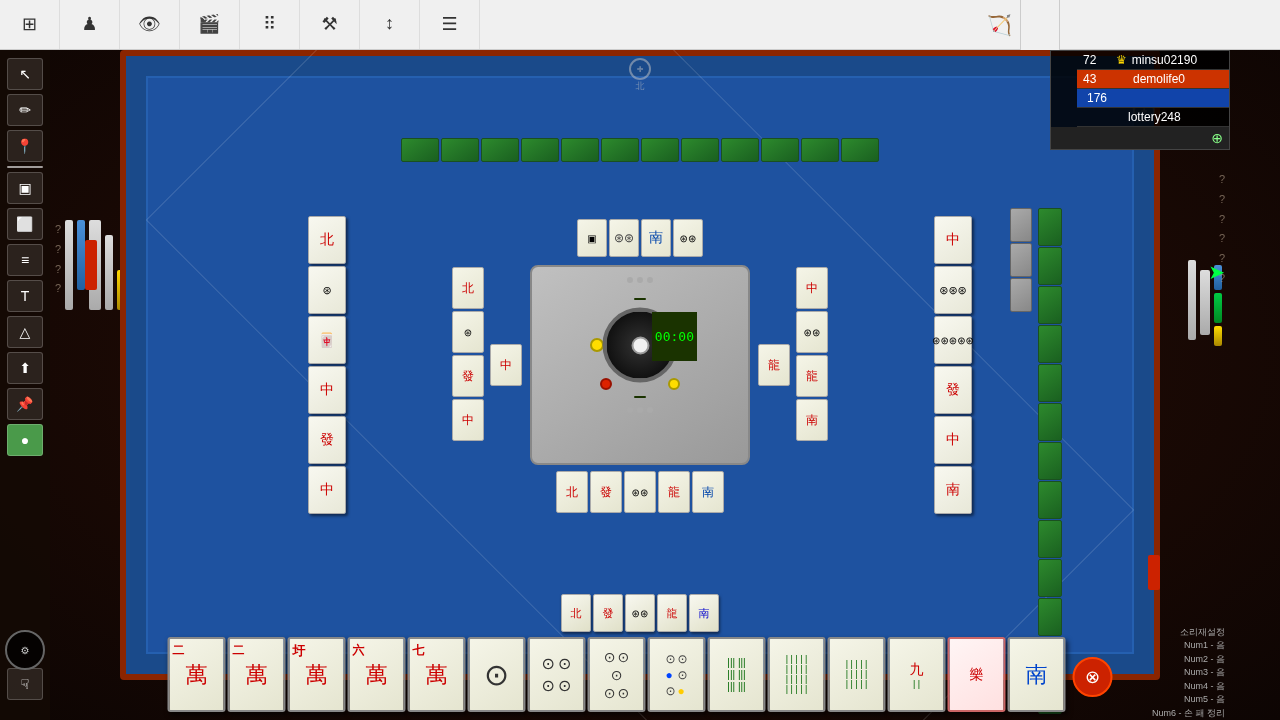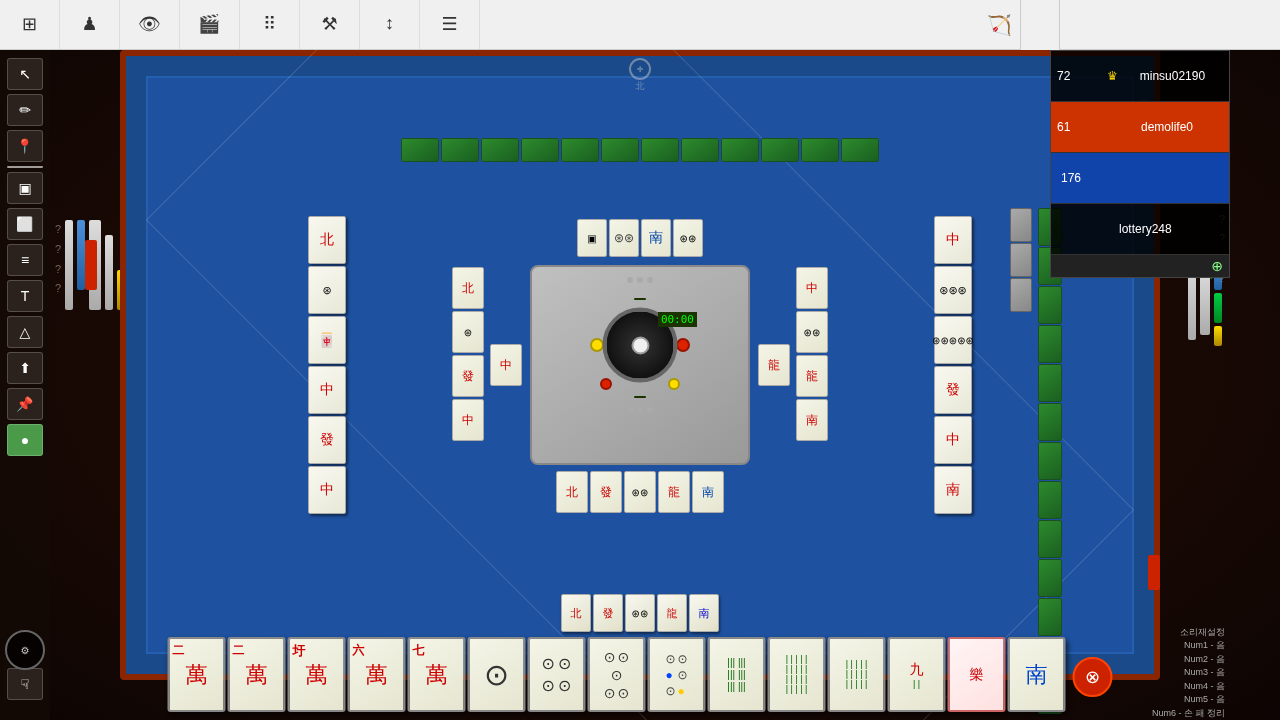--- a/index.html
+++ b/index.html
@@ -142,23 +142,24 @@
       right: 50px;
       width: 180px;
       background: rgba(0,0,0,0.85);
       border: 1px solid #444;
       z-index: 200;
     }
 
     .score-row {
       display: flex;
       align-items: center;
-      padding: 18px 6px;
+      padding: 2px 6px;
       border-bottom: 1px solid #333;
-      gap: 22px;
+      gap: 5px;
+      margin-left: 26px;
     }
 
     .score-row.highlighted { background: #cc3300; }
     .score-row.blue-bg { background: #1144aa; text-align: center; }
 
     .score-num {
       font-size: 12px;
       color: #fff;
       min-width: 28px;
     }
@@ -563,21 +564,21 @@
           <div style="position:absolute;right:15px;bottom:10px;width:12px;height:12px;background:#ffdd00;border-radius:50%;border:2px solid #aa9900;"></div>
 
           <div style="position:absolute;top:8px;left:50%;transform:translateX(-50%);background:#1a3300;color:#00ff00;font-size:11px;padding:1px 6px;border-radius:2px;font-family:monospace;white-space:nowrap;"></div>
 
           <div style="position:absolute;top:50%;left:50%;transform:translate(-50%,-50%);width:75px;height:75px;background:radial-gradient(circle,#333 0%,#111 70%);border-radius:50%;border:4px solid #666;">
             <div style="position:absolute;top:50%;left:50%;transform:translate(-50%,-50%);width:18px;height:18px;background:#f0f0f0;border-radius:50%;border:2px solid #999;"></div>
           </div>
 
           <div style="position:absolute;bottom:2px;left:50%;transform:translateX(-50%);background:#1a3300;color:#00ff00;font-size:11px;padding:1px 6px;border-radius:2px;font-family:monospace;white-space:nowrap;"></div>
 
-          <div style="position:absolute;right:-2px;top:20%;background:#1a3300;color:#00ff00;font-size:11px;padding:1px 3px;font-family:monospace;">00:00</div>
+          <div style="position:absolute;right:-2px;top:20%;background:#1a3300;color:#00ff00;font-size:13px;padding:17px 3px;font-family:monospace;">00:00</div>
         </div>
 
         <div style="display:flex;gap:4px;margin-top:2px;">
           <div style="width:6px;height:6px;background:#aaa;border-radius:50%;"></div>
           <div style="width:6px;height:6px;background:#aaa;border-radius:50%;"></div>
           <div style="width:6px;height:6px;background:#aaa;border-radius:50%;"></div>
         </div>
       </div>
     </div>
 
@@ -702,21 +703,21 @@
   </div>
 </div>
 
 <div class="score-panel">
   <div class="score-row">
     <span class="score-num">72</span>
     <span class="score-crown">♛</span>
     <span class="score-name">minsu02190</span>
   </div>
   <div class="score-row highlighted">
-    <span class="score-num">61</span>
+    <span class="score-num">43</span>
     <span style="width:12px;"></span>
     <span class="score-name">demolife0</span>
   </div>
   <div class="score-row blue-bg">
     <span class="score-num">176</span>
     <span style="width:12px;"></span>
     <span class="score-name"></span>
   </div>
   <div class="score-row">
     <span style="width:40px;"></span>

